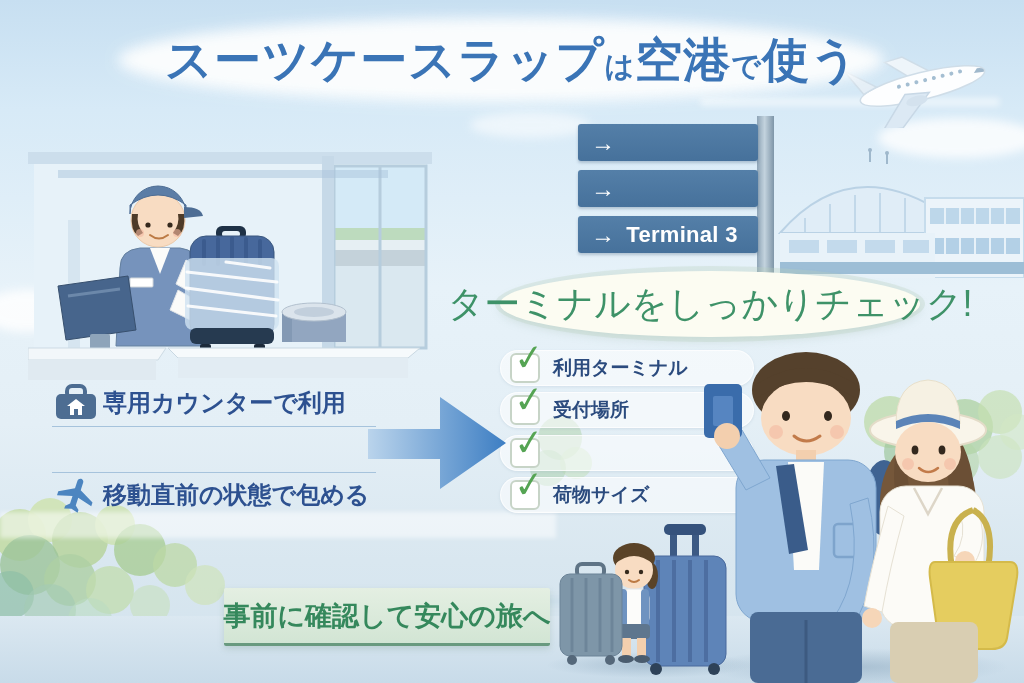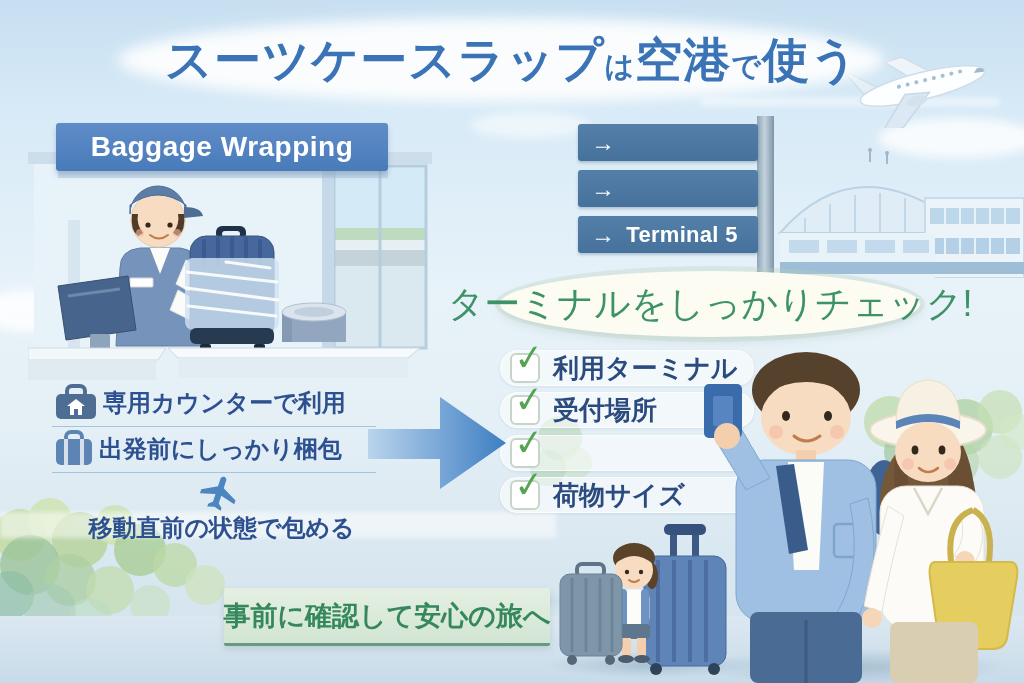--- a/index.html
+++ b/index.html
@@ -47,21 +47,21 @@
   }
   
   .check-row{
     position:absolute;left:500px;width:254px;height:36px;
     background:rgba(255,255,255,.55);border:1px solid rgba(255,255,255,.7);
     border-radius:18px;display:flex;align-items:center;padding-left:9px;box-sizing:border-box;
     box-shadow:0 1px 3px rgba(120,150,170,.18);
   }
   .checkbox{position:relative;width:26px;height:26px;background:#fff;border:2px solid #c7d4c7;border-radius:6px;flex:0 0 auto;}
   .checkmark{position:absolute;left:2px;top:-15px;font-size:36px;font-weight:700;color:#55a453;transform:rotate(-6deg);line-height:1;}
-  .check-label{margin-left:13px;font-size:26px;font-weight:700;color:#2b4b7e;white-space:nowrap;}
+  .check-label{margin-left:13px;font-size:19px;font-weight:700;color:#2b4b7e;white-space:nowrap;}
   
   .point-row{position:absolute;left:54px;width:330px;height:42px;display:flex;align-items:center;}
   .point-icon{flex:0 0 auto;}
   .point-label{margin-left:5px;font-size:24px;font-weight:700;color:#2d5190;white-space:nowrap;}
   .point-sep{position:absolute;left:52px;width:324px;height:1px;background:#a6c3dc;}
   
   .footer-banner{
     position:absolute;left:224px;top:588px;width:326px;height:55px;
     background:linear-gradient(180deg,#e4efe2,#d2e5d4);
     border-bottom:3px solid #699a7f;border-radius:2px;
@@ -186,32 +186,31 @@
     <g>
       <polygon points="140,248 392,248 380,258 150,258" fill="#f6fafc" stroke="#c9d8e2"></polygon>
       <rect x="150" y="258" width="230" height="20" fill="#e2ecf3"></rect>
       <path d="M30,186 L100,176 L108,230 L38,240 Z" fill="#47658c" stroke="#38506e"></path>
       <path d="M40,196 L92,189" stroke="#6c88aa" stroke-width="3"></path>
       <rect x="62" y="234" width="20" height="16" rx="2" fill="#8ea4ba"></rect>
       <polygon points="0,248 138,248 130,260 0,260" fill="#f2f7fa" stroke="#cddbe4"></polygon>
       <rect x="0" y="260" width="128" height="20" fill="#e0eaf1"></rect>
     </g>
   </svg>
-  <div class="booth-sign">Baggage Wrapping</div>
 
   <div class="sign-pole"></div>
   <div class="t-sign" style="top:124px;">
     <span class="arr">→</span>
   </div>
   <div class="t-sign" style="top:170px;">
     <span class="arr">→</span>
   </div>
   <div class="t-sign" style="top:216px;">
     <span class="arr">→</span>
-    <span>Terminal 5</span>
+    <span>Terminal 3</span>
   </div>
 
   <svg class="abs" style="left:-10px;top:495px;" width="280" height="190" viewBox="0 0 280 190">
     <g>
       <circle cx="30" cy="40" r="26" fill="#c3dca6" opacity=".9"></circle>
         <circle cx="60" cy="25" r="22" fill="#cfe3b4" opacity=".9"></circle>
       <circle cx="90" cy="45" r="28" fill="#b7d49e" opacity=".85"></circle>
         <circle cx="125" cy="30" r="20" fill="#cde2b2" opacity=".85"></circle>
       <circle cx="150" cy="55" r="26" fill="#a9cd96" opacity=".8"></circle>
         <circle cx="185" cy="70" r="22" fill="#bcd8a6" opacity=".75"></circle>
@@ -274,31 +273,22 @@
   <div class="point-row" style="top:382px;">
     <svg class="point-icon" width="44" height="38" viewBox="0 0 44 38">
       <rect x="13" y="2" width="18" height="12" rx="5" fill="none" stroke="#4d6d92" stroke-width="4"></rect>
       <rect x="2" y="10" width="40" height="25" rx="5" fill="#4d6d92"></rect>
       <polygon points="22,15 31,22 28,22 28,31 16,31 16,22 13,22" fill="#ffffff"></polygon>
       <rect x="20" y="25" width="4" height="6" fill="#4d6d92"></rect>
     </svg>
     <span class="point-label">専用カウンターで利用</span>
   </div>
   <div class="point-sep" style="top:426px;"></div>
-  <div class="point-row" style="top:428px;">
-    <svg class="point-icon" width="40" height="38" viewBox="0 0 40 38">
-      <rect x="12" y="2" width="16" height="11" rx="5" fill="none" stroke="#5c85b5" stroke-width="4"></rect>
-      <rect x="2" y="9" width="36" height="26" rx="5" fill="#5c85b5"></rect>
-      <rect x="10" y="9" width="4" height="26" fill="#ffffff" opacity=".75"></rect>
-      <rect x="26" y="9" width="4" height="26" fill="#ffffff" opacity=".75"></rect>
-    </svg>
-    <span class="point-label">出発前にしっかり梱包</span>
-  </div>
   <div class="point-sep" style="top:472px;"></div>
-  <div class="point-row" style="top:474px;flex-direction:column;">
+  <div class="point-row" style="top:474px;">
     <svg class="point-icon" width="44" height="38" viewBox="0 0 44 38">
       <g transform="rotate(18 22 19)">
         <path d="M22,2 c1.6,0 3,1.4 3,3 v8 l15,8 v4 l-15,-4 v8 l4,3.5 v3 l-7,-2 -7,2 v-3 l4,-3.5 v-8 l-15,4 v-4 l15,-8 v-8 C19,3.4 20.4,2 22,2 Z" fill="#4c85c0"></path>
       </g>
     </svg>
     <span class="point-label">移動直前の状態で包める</span>
   </div>
 
   <svg class="abs" style="left:368px;top:385px;" width="140" height="112" viewBox="0 0 140 112">
     <defs>

